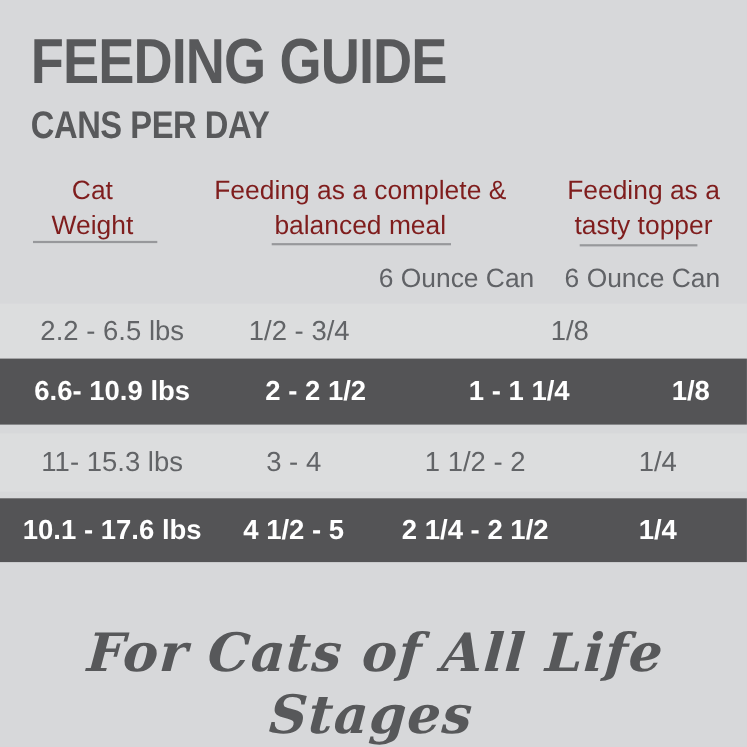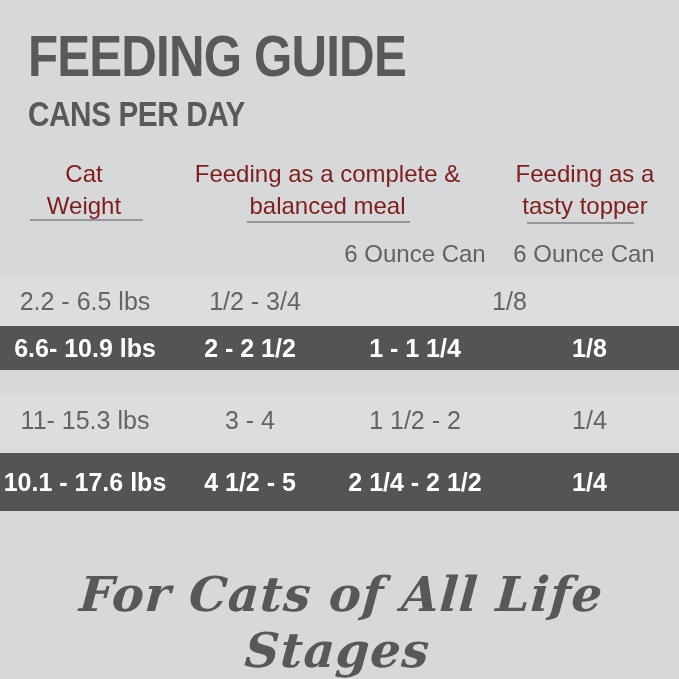--- a/index.html
+++ b/index.html
@@ -48,30 +48,30 @@
   .sub2 { left: 175px; width: 150px; }
   .sub3 { left: 330px; width: 170px; }
   .sub4 { left: 498px; width: 172px; }
 
   .row {
     position: absolute; left: 0; width: 679px;
     display: flex; align-items: center;
     font-size: 25px;
   }
   .row .cell { text-align: center; }
-  .cell.c1 { width: 170px; }
+  .cell.c1 { width: 170px; margin-left: 17px; }
   .cell.c2 { width: 160px; }
   .cell.c3 { width: 170px; }
   .cell.c4 { flex: 1; }
 
   .row.light { background: #dcddde; color: #626467; font-weight: 400; }
   .row.dark  { background: #545456; color: #ffffff; font-weight: 600; }
 
   .r1 { top: 276px; height: 50px; }
-  .r2 { top: 326px; height: 44px; }
+  .r2 { top: 326px; height: 60px; gap: 20px; }
   .r3 { top: 394px; height: 53px; }
   .r4 { top: 453px; height: 58px; }
 
   .tagline {
     position: absolute; left: 0; top: 566px; width: 679px;
     text-align: center;
     font-family: "DejaVu Serif", serif;
     font-style: italic; font-weight: 700;
     font-size: 48px; letter-spacing: 1px;
     color: #57585a;

